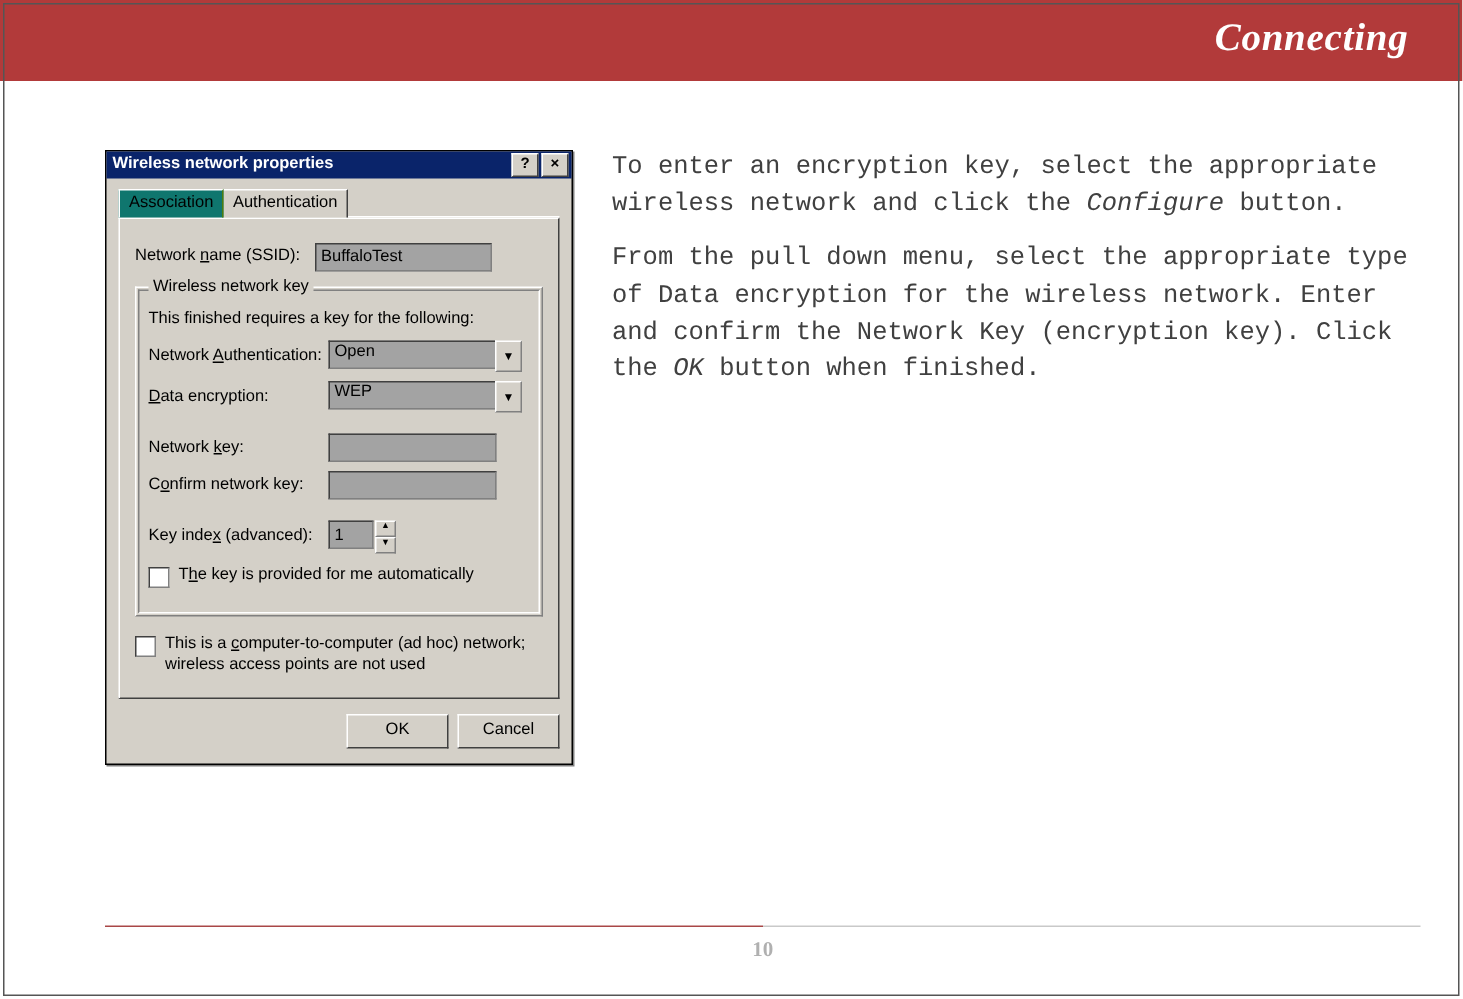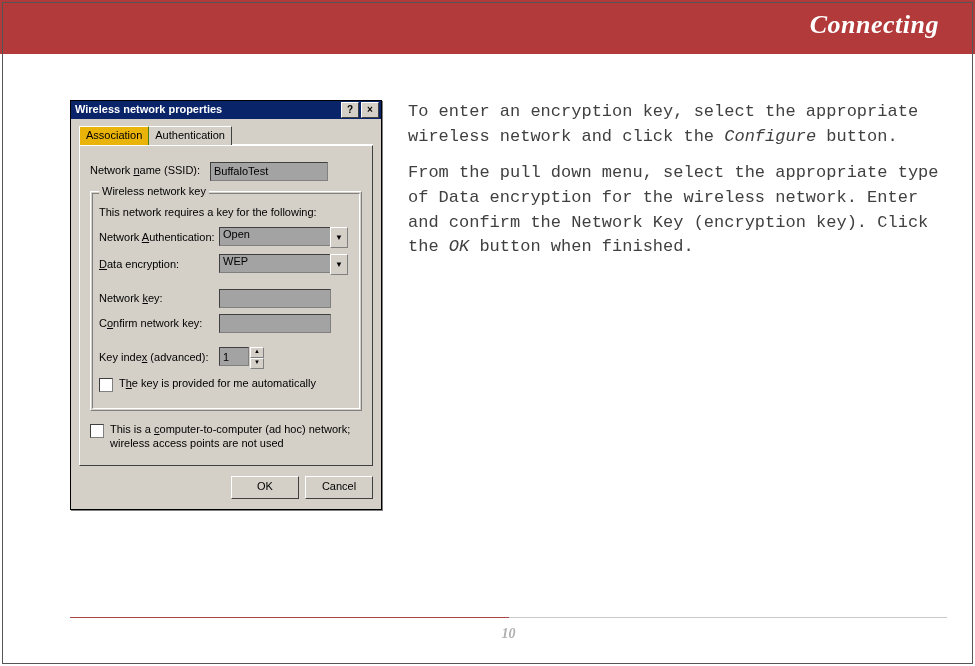--- a/index.html
+++ b/index.html
@@ -6,21 +6,21 @@
   .red-banner{background:#b23a3a;color:#fff;font-family:Georgia,'Times New Roman',serif;font-style:italic;font-weight:bold;font-size:26px;text-align:right;padding:10px 36px 14px 0;letter-spacing:.5px}
   .page-body{display:flex;padding:46px 28px 0 70px;gap:26px}
   
   .win{width:310px;background:#d4d0c8;border:1px solid #000;box-shadow:1px 1px 0 #808080;font-size:11px;color:#000;line-height:1.25}
   .titlebar{background:linear-gradient(#0a246a,#0a246a);color:#fff;display:flex;align-items:center;height:18px;padding:0 2px 0 4px;font-weight:bold;font-size:11px}
   .titlebar .spacer{flex:1}
   .titlebtn{width:16px;height:14px;background:#d4d0c8;border:1px solid #fff;border-right-color:#404040;border-bottom-color:#404040;margin-left:2px;display:flex;align-items:center;justify-content:center;font-size:10px;color:#000;font-weight:bold;font-family:Arial}
   .win-inner{padding:6px 8px 10px 8px}
   .tabs{display:flex;border-bottom:1px solid #fff;margin-bottom:0}
   .tab{background:#d4d0c8;border:1px solid #808080;border-bottom:none;padding:2px 6px;font-size:11px;margin-right:-1px;position:relative;top:1px}
-  .tab.active{background:#eab308;border-top:1px solid #fff;border-left:1px solid #fff;border-right:1px solid #4d7c0f;z-index:2}
+  .tab.active{background:#0f766e;border-top:1px solid #fff;border-left:1px solid #fff;border-right:1px solid #4d7c0f;z-index:2}
   .tab.inactive{border-top:1px solid #fff;border-left:1px solid #fff;border-right:1px solid #404040}
   .tab-panel{border:1px solid #fff;border-right-color:#404040;border-bottom-color:#404040;padding:10px 10px 14px 10px;background:#d4d0c8}
   .row{display:flex;align-items:center;margin:6px 0}
   .row label{width:120px}
   .und{text-decoration:underline}
   .txtbox{background:#a3a3a3;border:1px solid #808080;border-top-color:#404040;border-left-color:#404040;height:17px;padding:0 3px;font-size:11px}
   .ssid .txtbox{width:110px}
   .groupbox{border:1px solid #808080;border-top-color:#fff;border-left-color:#fff;padding:6px 8px 18px 8px;margin-top:10px;position:relative}
   .groupbox::before{content:"";position:absolute;inset:1px;border:1px solid #fff;border-top-color:#808080;border-left-color:#808080;pointer-events:none}
   .group-legend{position:relative;top:-13px;background:#d4d0c8;display:inline-block;padding:0 3px;z-index:3}
@@ -37,21 +37,21 @@
   .chkbox{width:12px;height:12px;background:#fff;border:1px solid #808080;border-top-color:#404040;border-left-color:#404040;flex:none;margin-top:1px}
   .dlg-buttons{display:flex;justify-content:flex-end;gap:6px;margin-top:10px}
   .btn{min-width:66px;height:21px;background:#d4d0c8;border:1px solid #404040;border-top-color:#fff;border-left-color:#fff;font-size:11px;display:flex;align-items:center;justify-content:center}
   
   .instr{flex:1;font-family:Liberation Mono, monospace;font-size:17px;color:#404040;line-height:1.45;max-width:560px}
   .instr p{margin:0 0 12px 0}
   .instr em{font-style:italic}
   
   .footer{position:absolute;left:70px;right:28px;bottom:24px}
   .footer hr{border:none;height:1px;background:linear-gradient(to right,#a94747,#a94747 50%,#c9c9c9 50%,#c9c9c9)}
-  .page-num{text-align:center;font-family:Georgia,serif;font-style:italic;font-weight:bold;color:#b0b0b0;font-size:14px;margin-top:2px}
+  .page-num{text-align:center;font-family:Georgia,serif;font-weight:bold;color:#b0b0b0;font-size:14px;margin-top:2px}
   .thin-frame{position:absolute;inset:2px;border:1px solid #555;pointer-events:none}
 </style>
 </head>
 <body>
 
 <div class="thin-frame"></div>
 
 <div class="red-banner">
   <span>Connecting</span>
 </div>
@@ -79,21 +79,21 @@
         <div class="row ssid">
           <label>
             <span>Network </span><span class="und">n</span><span>ame (SSID):</span>
           </label>
           <input class="txtbox" value="BuffaloTest" style="">
         </div>
 
         <div class="groupbox">
           <span class="group-legend">Wireless network key</span>
           <div class="group-body">
-            <div style="margin-bottom:8px">This network requires a key for the following:</div>
+            <div style="margin-bottom:8px">This finished requires a key for the following:</div>
 
             <div class="row">
               <label><span>Network </span><span class="und">A</span><span>uthentication:</span></label>
               <div class="combo">
                 <div class="txtbox">Open</div>
                 <div class="combo-btn">▼</div>
               </div>
             </div>
 
             <div class="row">

